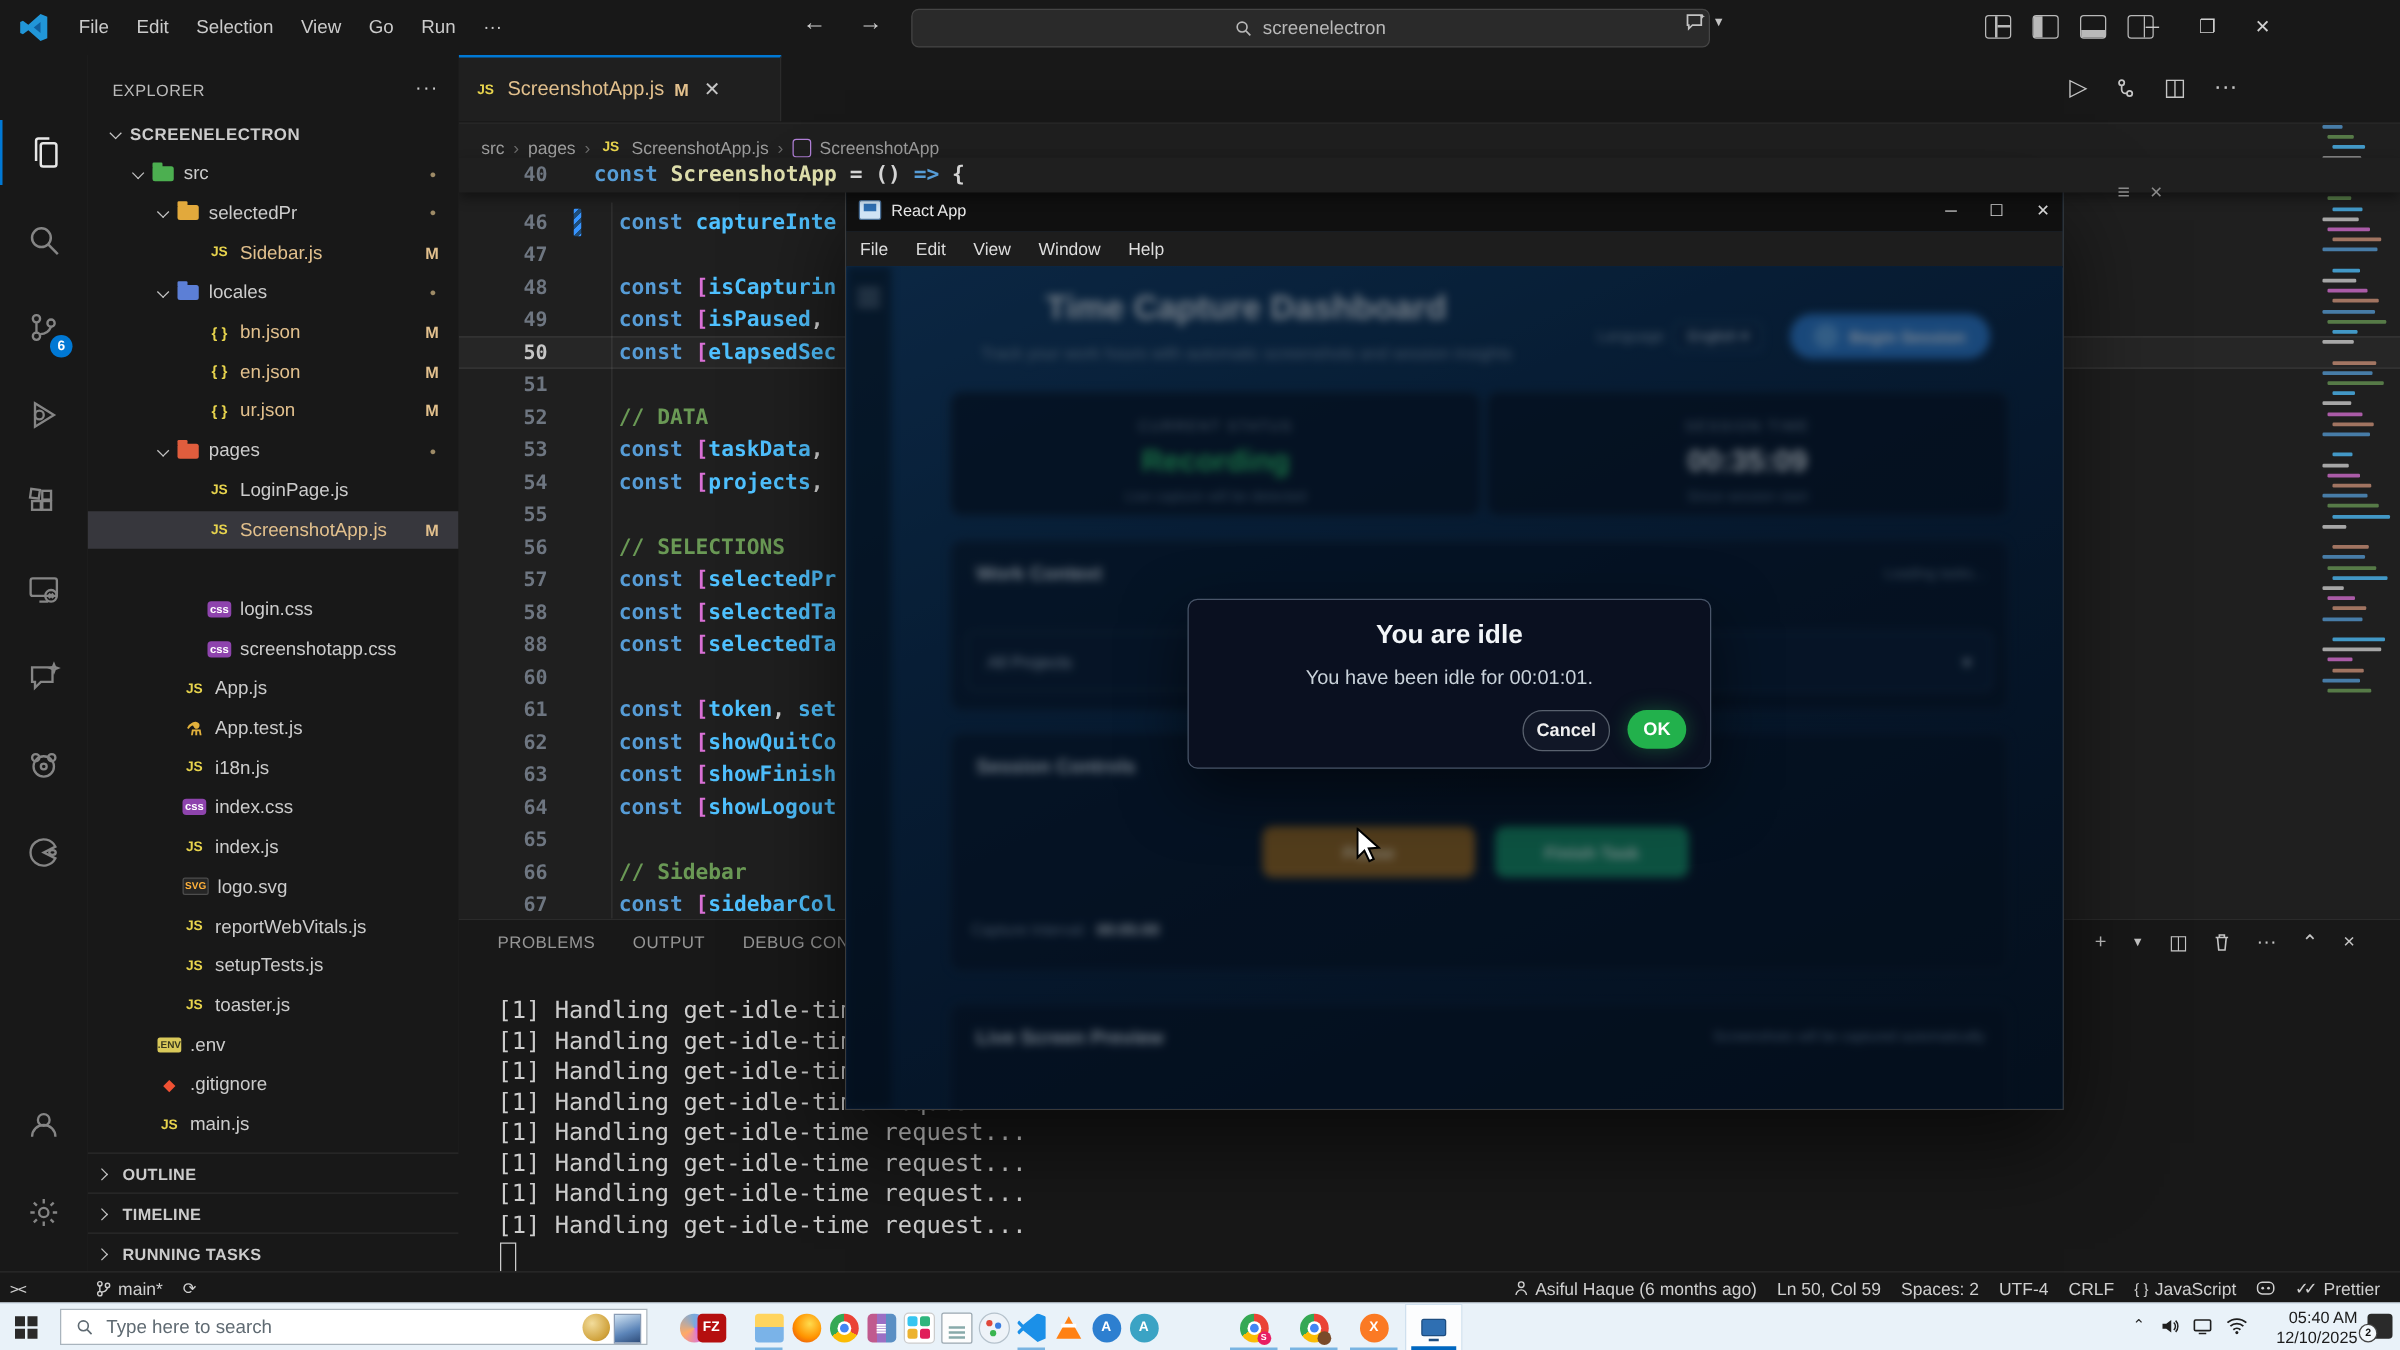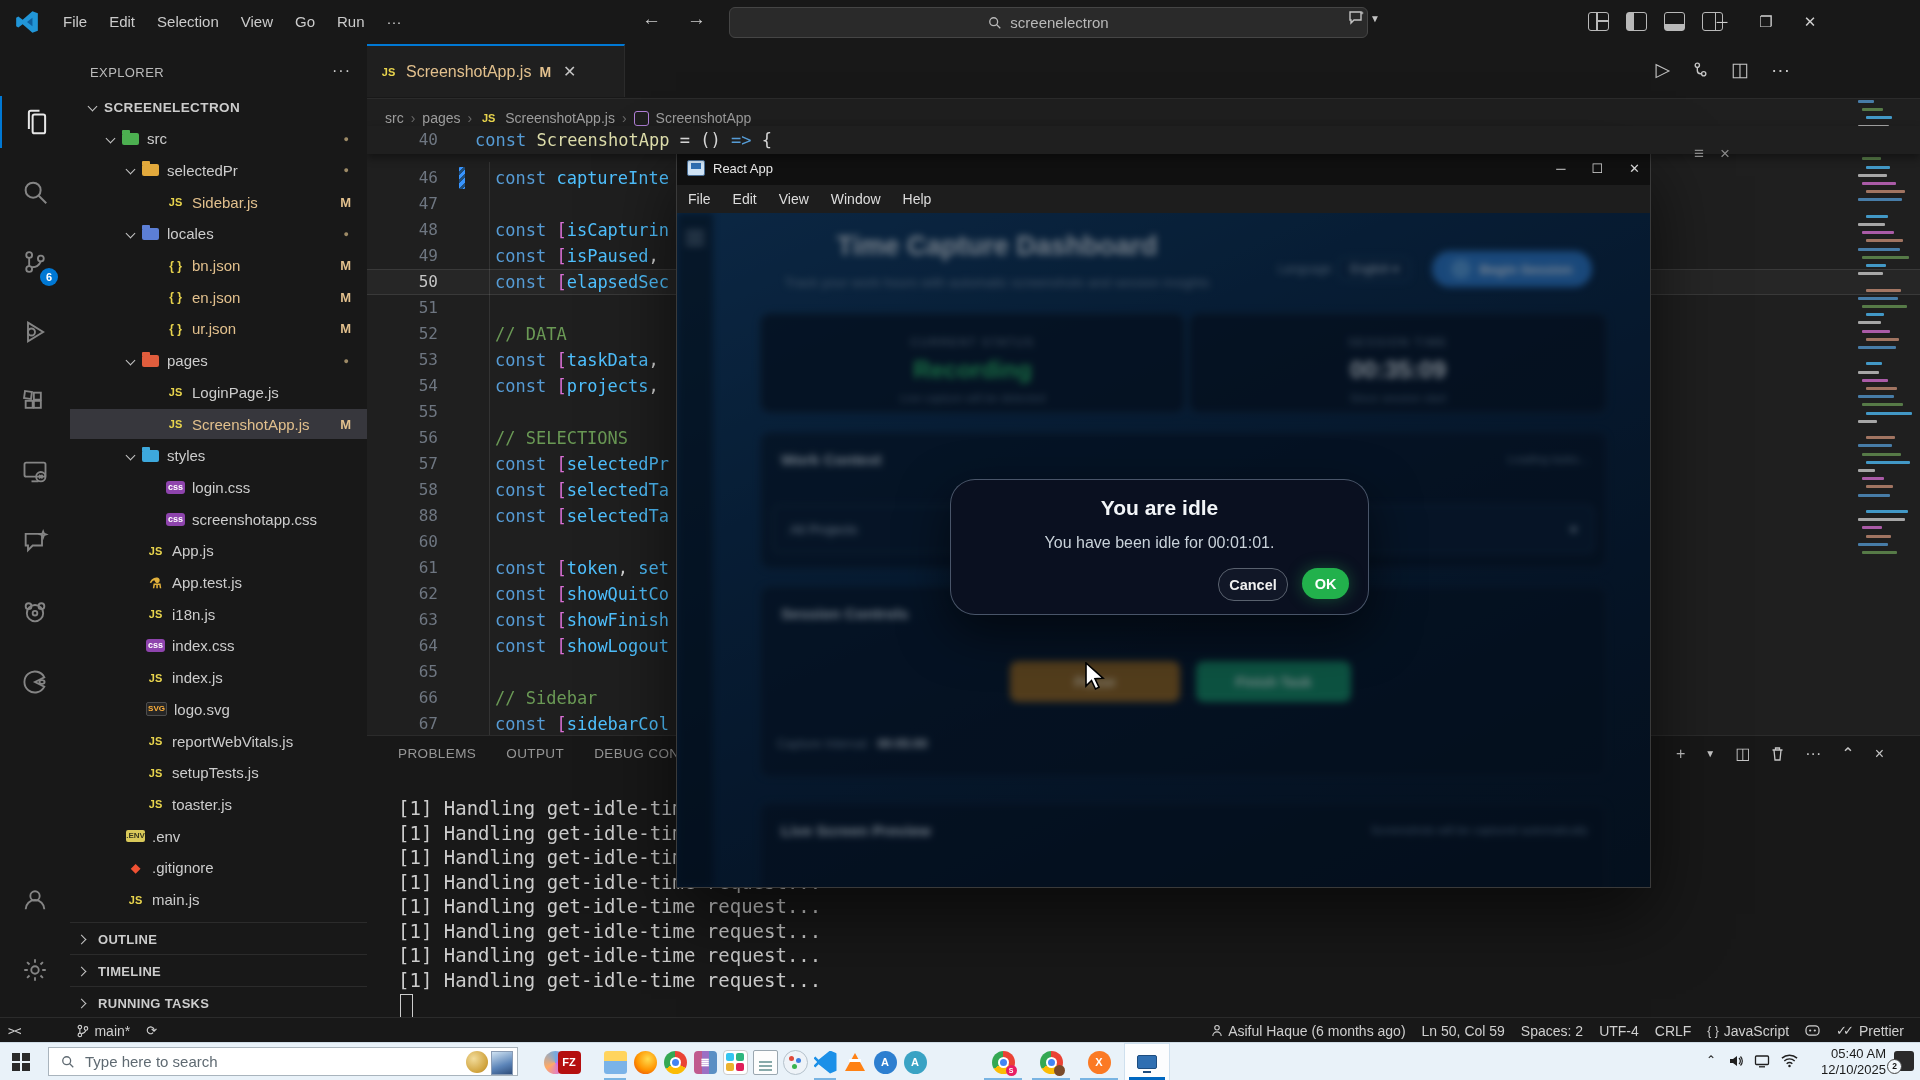--- a/index.html
+++ b/index.html
@@ -65,21 +65,21 @@
   #tab1 .fi{margin:0;}
   #tab1 .name{color:#e2c08d;font-size:16px;}
   #tab1 .m{color:#e2c08d;font-size:14px;font-weight:bold;}
   #tab1 .x{color:#c5c5c5;font-size:16px;margin-left:4px;}
   #ed-actions{position:absolute;right:130px;top:14px;display:flex;gap:22px;color:#c5c5c5;font-size:19px;align-items:center;}
   #breadcrumb{position:absolute;left:18px;top:58px;height:32px;display:flex;align-items:center;gap:7px;color:#9d9d9d;font-size:14px;}
   #breadcrumb .sep{color:#6a6a6a;}
   #breadcrumb .fi{margin:0;width:auto;}
   .sym{width:13px;height:13px;border:1.5px solid #b180d7;border-radius:3px;display:inline-block;}
   #codewrap{position:absolute;left:0;top:82px;width:100%;height:609px;font-family:"DejaVu Sans Mono",monospace;font-size:17px;}
-  .crow{position:absolute;left:0;right:0;height:26px;line-height:26px;white-space:pre;}
+  .crow{position:absolute;left:0;right:0;height:26px;line-height:26px;white-space:pre;font-weight:bold;}
   .crow .gut{position:absolute;left:0;width:71px;text-align:right;color:#6e7681;font-size:16px;}
   .crow .ctext{position:absolute;left:128px;}
   .crow.sticky{top:0;height:28px;line-height:28px;background:#1f1f1f;box-shadow:0 4px 9px rgba(0,0,0,.4);z-index:3;}
   .crow.sticky .ctext{left:108px;}
   .crow.current{background:rgba(255,255,255,.035);box-shadow:inset 0 1px 0 rgba(255,255,255,.09), inset 0 -1px 0 rgba(255,255,255,.09);}
   .crow.current .gut{color:#c6c6c6;}
   .gbar{position:absolute;left:92px;top:2px;bottom:2px;width:6px;background:repeating-linear-gradient(135deg,#3794ff 0 3px,#1f4d7a 3px 6px);border-radius:1px;}
   .k{color:#569cd6;} .v{color:#4fc1ff;} .b{color:#da70d6;} .p{color:#d4d4d4;} .c{color:#6a9955;} .f{color:#dcdcaa;}
   #indent-guide{position:absolute;left:122px;top:118px;width:1px;height:575px;background:#333333;}
   #float-icons{position:absolute;left:1327px;top:100px;display:flex;gap:16px;color:#8a8a8a;font-size:17px;z-index:4;}
@@ -125,21 +125,21 @@
   .panelcard{position:absolute;left:83px;width:845px;background:rgba(7,18,36,.6);border:1px solid rgba(130,160,200,.13);border-radius:10px;}
   .pc-title{position:absolute;left:20px;top:18px;color:#d5e2ef;font-size:15.5px;font-weight:bold;}
   .pc-right{position:absolute;right:18px;top:20px;color:#6d88a3;font-size:11.5px;}
   #wc-select{position:absolute;left:12px;top:72px;right:12px;height:46px;background:#0a1e38;border:1px solid rgba(130,160,200,.22);border-radius:7px;color:#b9cde2;font-size:13.5px;display:flex;align-items:center;padding:0 16px;justify-content:space-between;}
   #btn-pause{position:absolute;left:249px;top:74px;width:170px;height:41px;background:#9a6a25;border-radius:8px;color:#f7e3c0;font-size:14px;display:flex;align-items:center;justify-content:center;font-weight:bold;}
   #btn-finish{position:absolute;left:435px;top:74px;width:155px;height:41px;background:#17926b;border-radius:8px;color:#d8f5ea;font-size:14px;display:flex;align-items:center;justify-content:center;font-weight:bold;}
   #interval-row{position:absolute;left:16px;top:150px;color:#7e95ae;font-size:12.5px;}
   #interval-row b{color:#dfe9f4;margin-left:8px;}
   #dim{position:absolute;inset:0;background:rgba(3,10,20,.47);}
   
-  #dialog{position:absolute;left:273px;top:266px;width:417px;height:134px;background:#0a1020;border:1px solid rgba(150,170,195,.45);border-radius:25px;box-shadow:0 18px 50px rgba(0,0,0,.55);}
+  #dialog{position:absolute;left:273px;top:266px;width:417px;height:134px;background:#0a1020;border:1px solid rgba(150,170,195,.45);border-radius:8px;box-shadow:0 18px 50px rgba(0,0,0,.55);}
   #dlg-title{position:absolute;top:16px;width:100%;text-align:center;color:#f2f5f8;font-size:21px;font-weight:bold;}
   #dlg-msg{position:absolute;top:54px;width:100%;text-align:center;color:#c9d2da;font-size:16px;}
   #dlg-cancel{position:absolute;left:267px;top:88px;width:68px;height:31px;border:1px solid #59616e;background:rgba(18,24,40,.9);border-radius:16px;color:#f0f0f0;font-size:14.5px;font-weight:bold;display:flex;align-items:center;justify-content:center;}
   #dlg-ok{position:absolute;left:351px;top:88px;width:47px;height:31px;background:#22b14c;border-radius:16px;color:#ffffff;font-size:14.5px;font-weight:bold;display:flex;align-items:center;justify-content:center;box-shadow:0 0 16px rgba(40,190,90,.35);}
 
   
   #taskbar{position:absolute;left:0;top:1042px;width:1920px;height:38px;background:#e9f2f9;border-top:1px solid #cfdce6;}
   #start{position:absolute;left:12px;top:10px;width:18px;height:18px;display:grid;grid-template-columns:8px 8px;grid-template-rows:8px 8px;gap:2px;}
   #start i{background:#2a2a2a;}
   #tsearch{position:absolute;left:48px;top:4px;width:470px;height:29px;background:#ffffff;border:1px solid #a9b4bd;display:flex;align-items:center;gap:10px;color:#5f6a72;font-size:15px;padding-left:12px;box-sizing:border-box;}
@@ -358,26 +358,20 @@
         <div class="trow" style="top: 285.3px;">
           <span style="display: inline-block; width: 96px; flex: 0 0 96px;"></span>
           <span class="fi js">JS</span>
           <span class="lbl">LoginPage.js</span>
         </div>
         <div class="trow selected mod" style="top: 317px;">
           <span style="display: inline-block; width: 96px; flex: 0 0 96px;"></span>
           <span class="fi js">JS</span>
           <span class="lbl">ScreenshotApp.js</span>
           <span class="gutterright">M</span>
-        </div>
-        <div class="trow" style="top: 348.7px;">
-          <span></span>
-          <span class="chev" style="margin-left: 54px;"></span>
-          <span class="fold styles"></span>
-          <span class="lbl">styles</span>
         </div>
         <div class="trow" style="top: 380.4px;">
           <span style="display: inline-block; width: 96px; flex: 0 0 96px;"></span>
           <span class="fi css">css</span>
           <span class="lbl">login.css</span>
         </div>
         <div class="trow" style="top: 412.1px;">
           <span style="display: inline-block; width: 96px; flex: 0 0 96px;"></span>
           <span class="fi css">css</span>
           <span class="lbl">screenshotapp.css</span>

